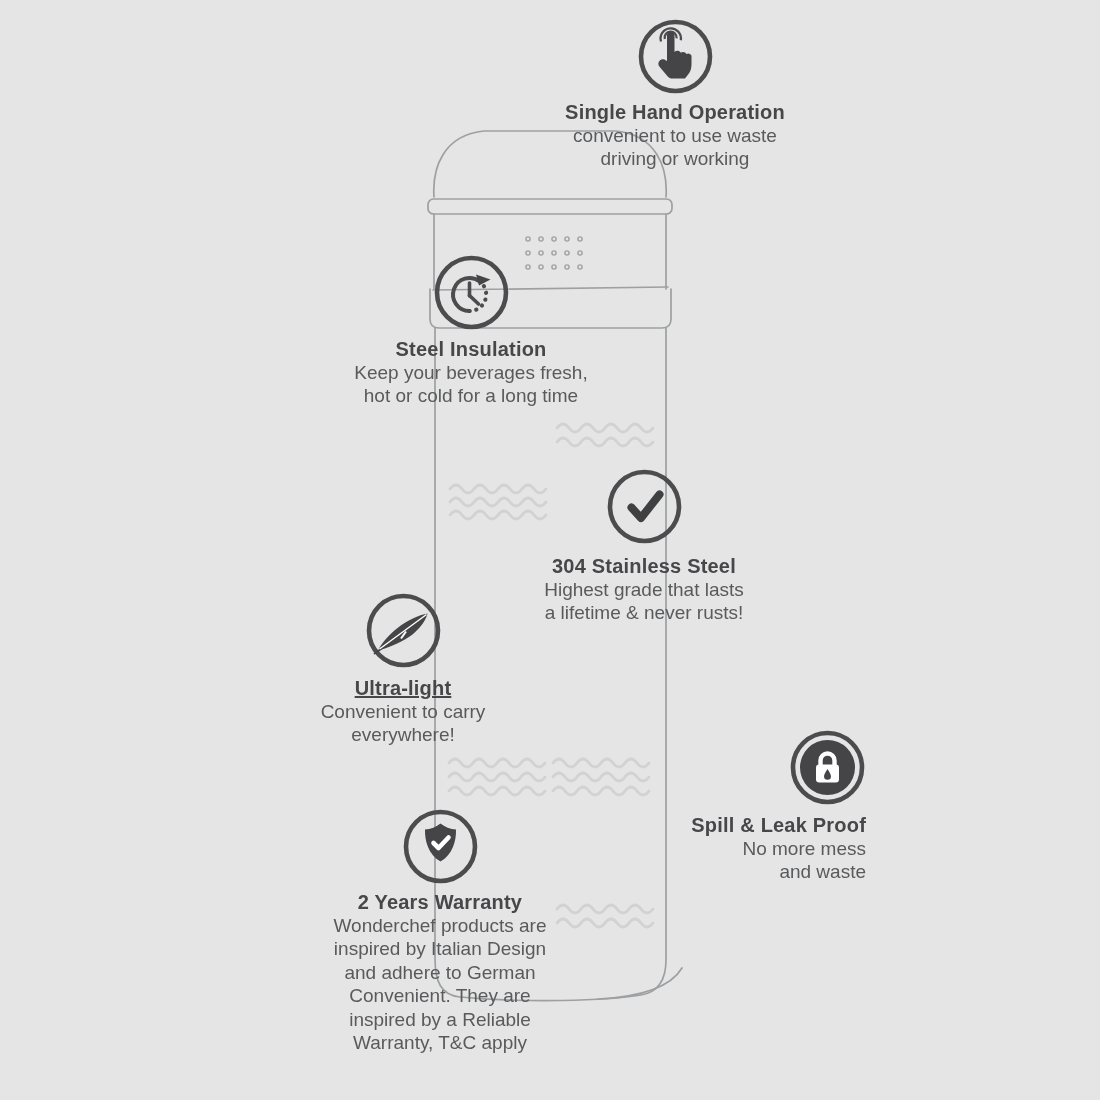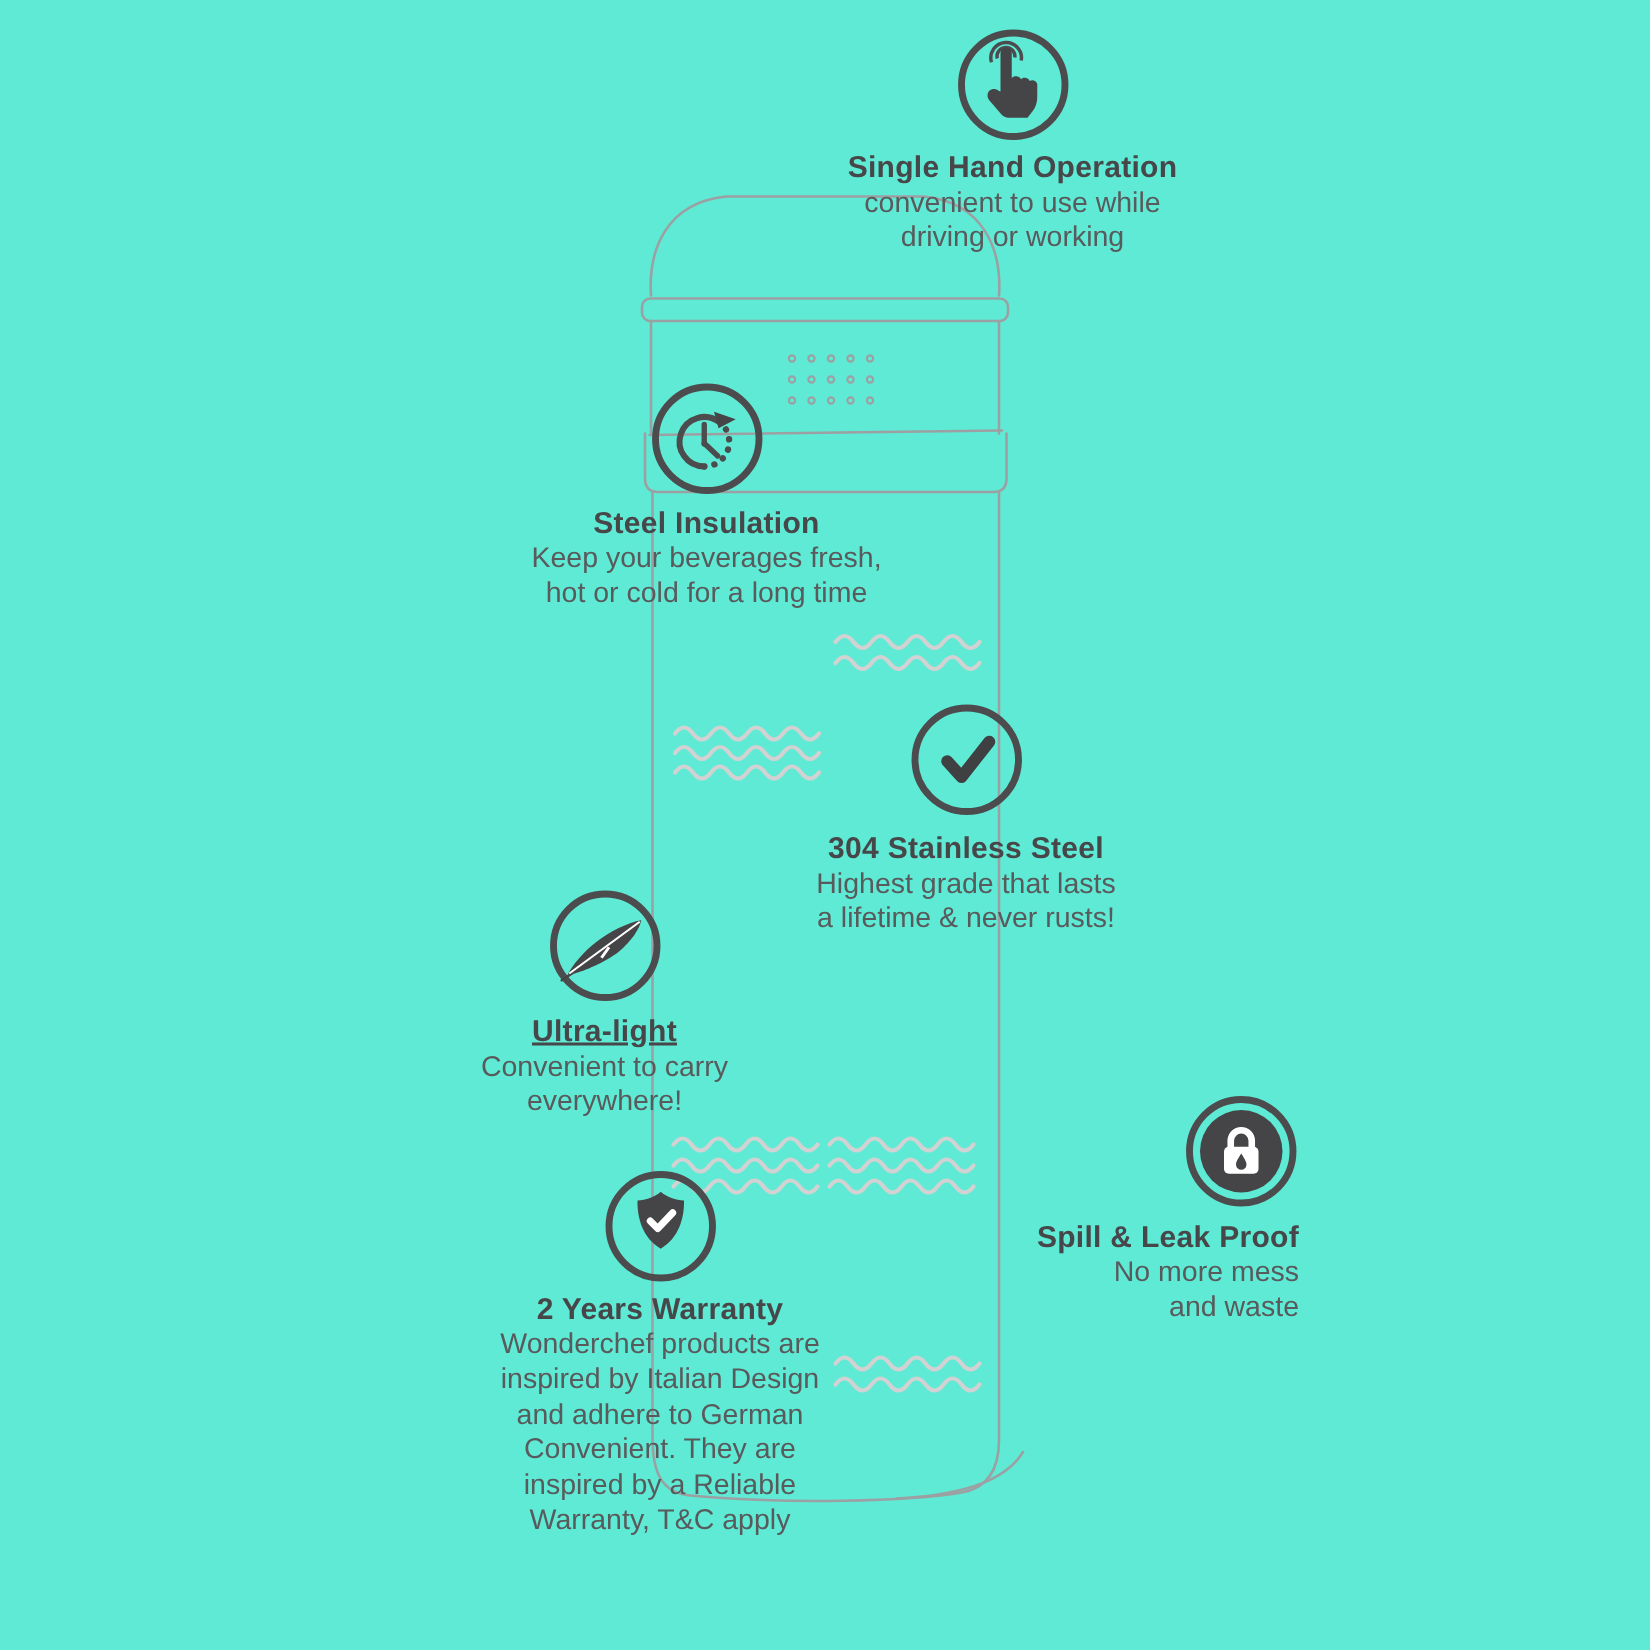--- a/index.html
+++ b/index.html
@@ -1,17 +1,17 @@
 <!DOCTYPE html>
 <html><head>
 <meta charset="utf-8">
 <style>
   html,body{margin:0;padding:0;background:#ffffff;}
   .canvas{
-    position:relative;width:1100px;height:1100px;overflow:hidden;background:#5eead4;
+    position:relative;width:1100px;height:1100px;overflow:hidden;background:#e5e5e5;
     font-family:"Liberation Sans", sans-serif;
   }
   .bottle-svg{position:absolute;left:0;top:0;z-index:1;}
   .feature{
     position:absolute;z-index:2;display:flex;flex-direction:column;align-items:center;
     text-align:center;transform:translateX(-50%);
   }
   .icon-circle{width:77px;height:77px;}
   .icon-circle svg{display:block;width:77px;height:77px;}
   .f-title{
@@ -23,21 +23,21 @@
   #f-singlehand{left:675px;top:18px;width:320px;}
   #f-singlehand .f-title{margin-top:6px;}
   #f-vacuum{left:471px;top:254px;width:320px;}
   #f-vacuum .f-title{margin-top:7px;}
   #f-steel{left:644px;top:468px;width:320px;}
   #f-steel .f-title{margin-top:10px;}
   #f-ultralight{left:403px;top:592px;width:320px;}
   #f-ultralight .f-title{margin-top:8px;text-decoration:underline;}
   #f-spill{left:706px;top:729px;width:320px;align-items:flex-end;}
   #f-spill .f-title{margin-top:8px;}
-  #f-warranty{left:440px;top:779px;width:340px;}
+  #f-warranty{left:440px;top:808px;width:340px;}
   #f-warranty .f-title{margin-top:6px;}
 </style>
 </head>
 <body>
 
 <div class="canvas">
 
   <svg class="bottle-svg" width="1100" height="1100" viewBox="0 0 1100 1100" aria-hidden="true">
 
     <g fill="none" stroke="#9da0a2" stroke-width="1.7" stroke-linecap="round">
@@ -107,21 +107,21 @@
         <path d="M30 43 L30 17.5 A3.75 3.75 0 0 1 37.5 17.5 L37.5 34
                  C39 32.2 42.5 32.5 43.8 34.8
                  C45.3 33.2 48.5 33.8 49.5 36
                  C51 34.8 54 35.6 54.5 38
                  L54.5 46.5 C54.5 50 53.5 53.5 51.5 56 L48 60.5 L35.5 60.5
                  C33.5 60.5 31.8 59.7 30.5 58.2 L22.5 48.8
                  C20.8 46.8 21 43.8 23 42.2 C24.8 40.8 27.5 41 29 42.6 Z" fill="#454548"></path>
       </svg>
     </div>
     <div class="f-title">Single Hand Operation</div>
-    <div class="f-line">convenient to use while</div>
+    <div class="f-line">convenient to use waste</div>
     <div class="f-line">driving or working</div>
   </div>
 
   <div class="feature" id="f-vacuum">
     <div class="icon-circle">
       <svg viewBox="0 0 77 77" aria-hidden="true">
         <circle cx="38.5" cy="38.5" r="34.5" fill="none" stroke="#4c4c4e" stroke-width="4.6"></circle>
         <path d="M46.7 27.5 A16.5 16.5 0 1 0 36.5 57" fill="none" stroke="#4c4c4e" stroke-width="4" stroke-linecap="round"></path>
         <path d="M36.5 57 A16.5 16.5 0 0 0 50.5 31.5" fill="none" stroke="#4c4c4e" stroke-width="4.2" stroke-linecap="round" stroke-dasharray="0.1 6.8"></path>
         <polygon points="43,20.5 57.5,25.5 46,31.5" fill="#454548"></polygon>

